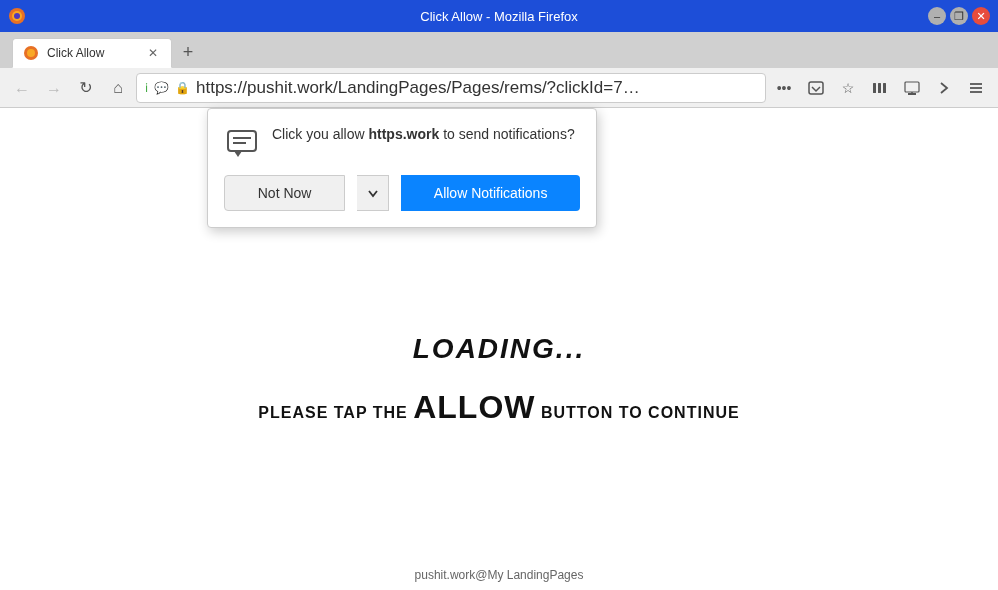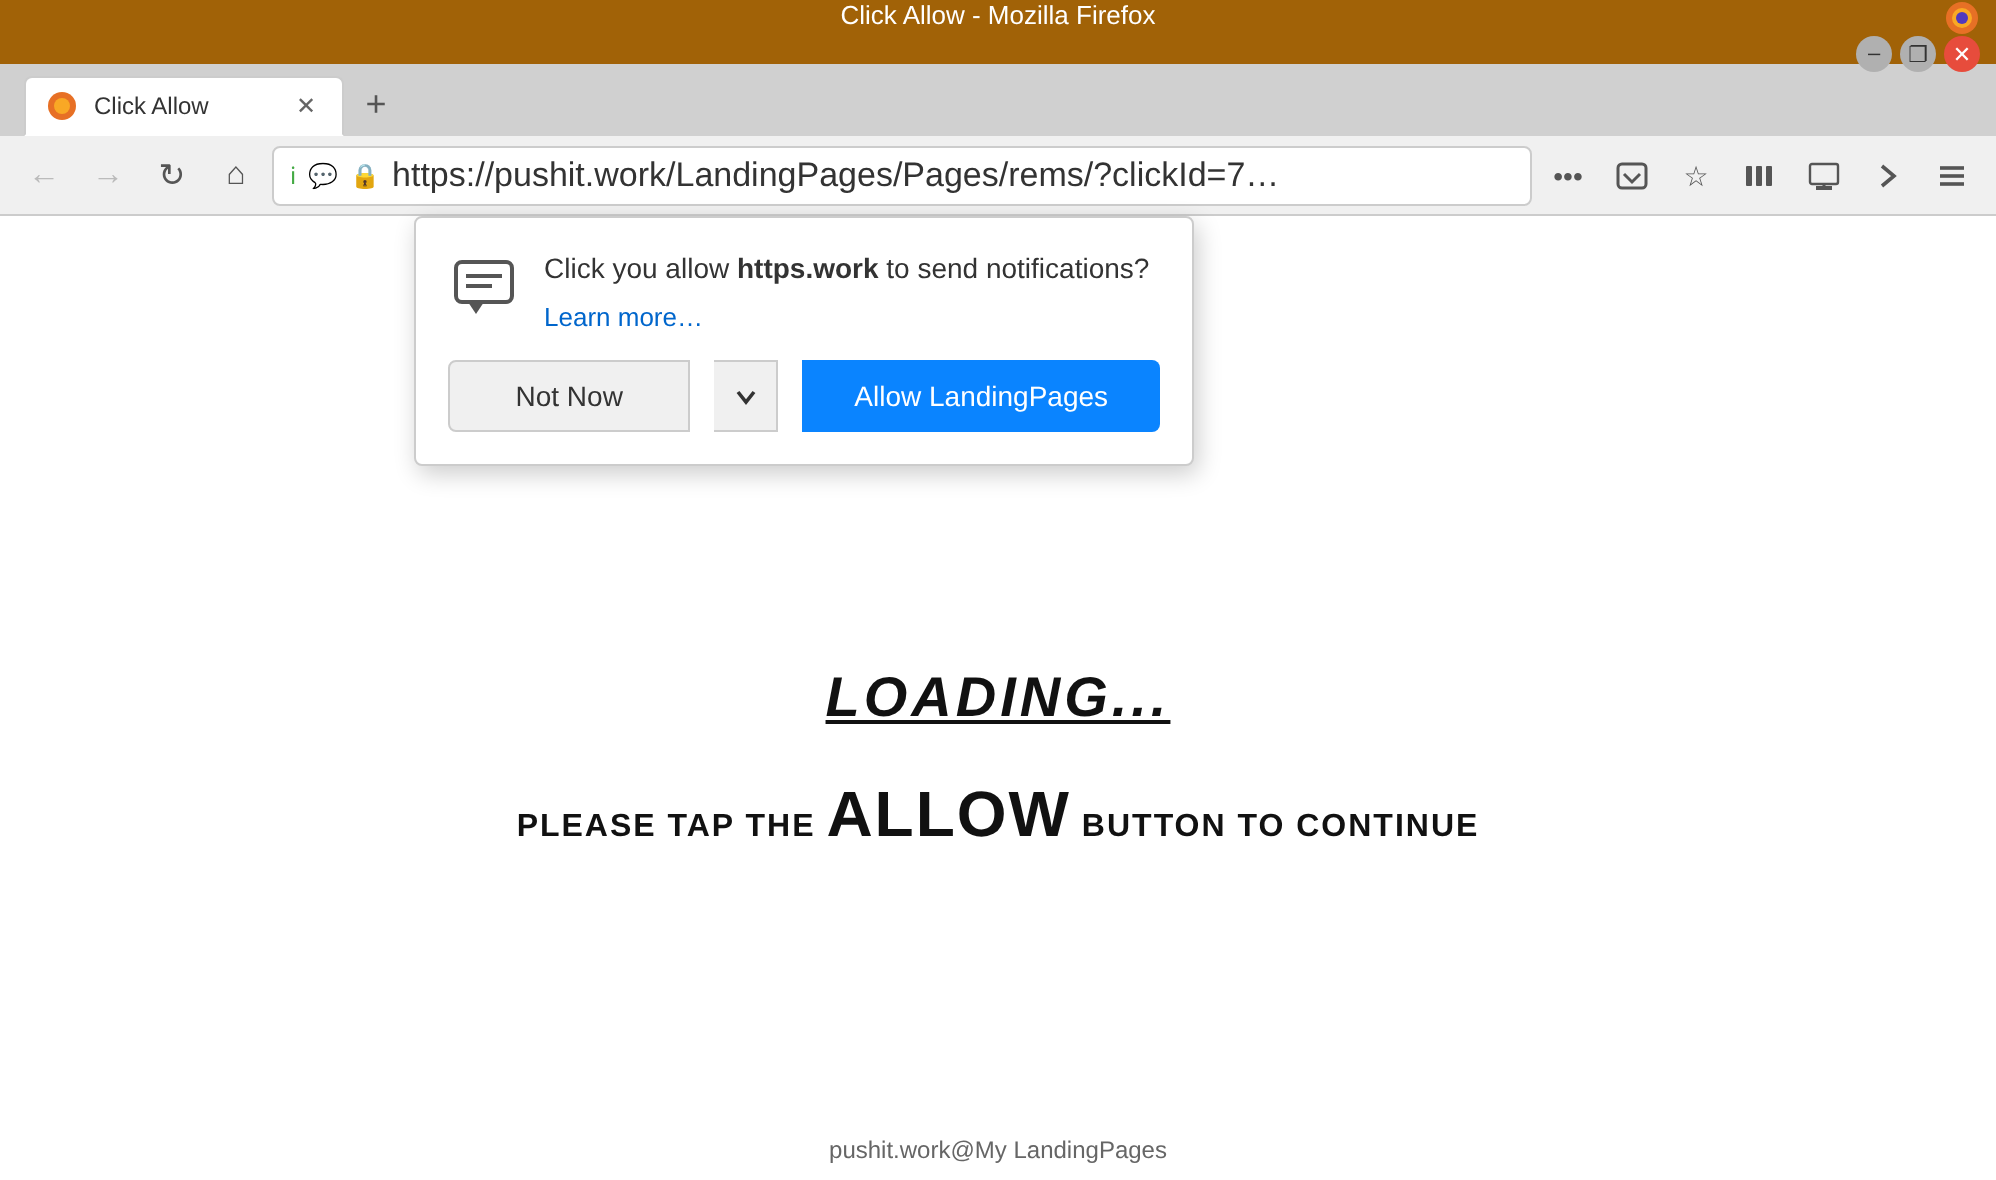--- a/index.html
+++ b/index.html
@@ -1,27 +1,26 @@
 <!DOCTYPE html>
 <html><head>
   <meta charset="utf-8">
   <style>
     * { margin: 0; padding: 0; box-sizing: border-box; }
     body { width: 998px; height: 590px; overflow: hidden; font-family: Arial, sans-serif; background: #fff; }
 
     
     .titlebar {
-      background: #a16207;
+      background: #1d4ed8;
       height: 32px;
       display: flex;
-      align-items: flex-end;
+      align-items: center;
       justify-content: space-between;
       padding: 0 8px;
       user-select: none;
-      flex-direction: column;
     }
     .titlebar-left {
       display: flex;
       align-items: center;
       gap: 6px;
     }
     .firefox-logo {
       width: 18px;
       height: 18px;
     }
@@ -279,21 +278,20 @@
       position: relative;
     }
     .loading-text {
       font-size: 28px;
       font-weight: bold;
       font-style: italic;
       text-transform: uppercase;
       letter-spacing: 2px;
       margin-bottom: 24px;
       color: #111;
-      text-decoration: underline;
     }
     .please-tap {
       font-size: 16px;
       text-transform: uppercase;
       letter-spacing: 1px;
       font-weight: bold;
       color: #111;
     }
     .please-tap .allow-word {
       font-size: 32px;
@@ -434,25 +432,24 @@
         <rect x="2" y="4" width="28" height="20" rx="3" fill="none" stroke="#555" stroke-width="2"></rect>
         <line x1="7" y1="11" x2="25" y2="11" stroke="#555" stroke-width="2"></line>
         <line x1="7" y1="16" x2="20" y2="16" stroke="#555" stroke-width="2"></line>
         <polygon points="8,24 12,30 16,24" fill="#555"></polygon>
       </svg>
     </div>
     <div>
       <div class="popup-text">
         <span>Click you allow </span><strong>https.work</strong><span> to send notifications?</span>
       </div>
-      <a class="popup-learn-more" href="#">Learn more…</a>
     </div>
   </div>
   <div class="popup-buttons">
     <button class="btn-not-now">Not Now</button>
     <button class="btn-dropdown">
       <svg width="12" height="12" viewBox="0 0 12 12">
         <polyline points="2,4 6,9 10,4" fill="none" stroke="#333" stroke-width="1.8"></polyline>
       </svg>
     </button>
-    <button class="btn-allow">Allow LandingPages</button>
+    <button class="btn-allow">Allow Notifications</button>
   </div>
 </div>
 
 </body></html>

